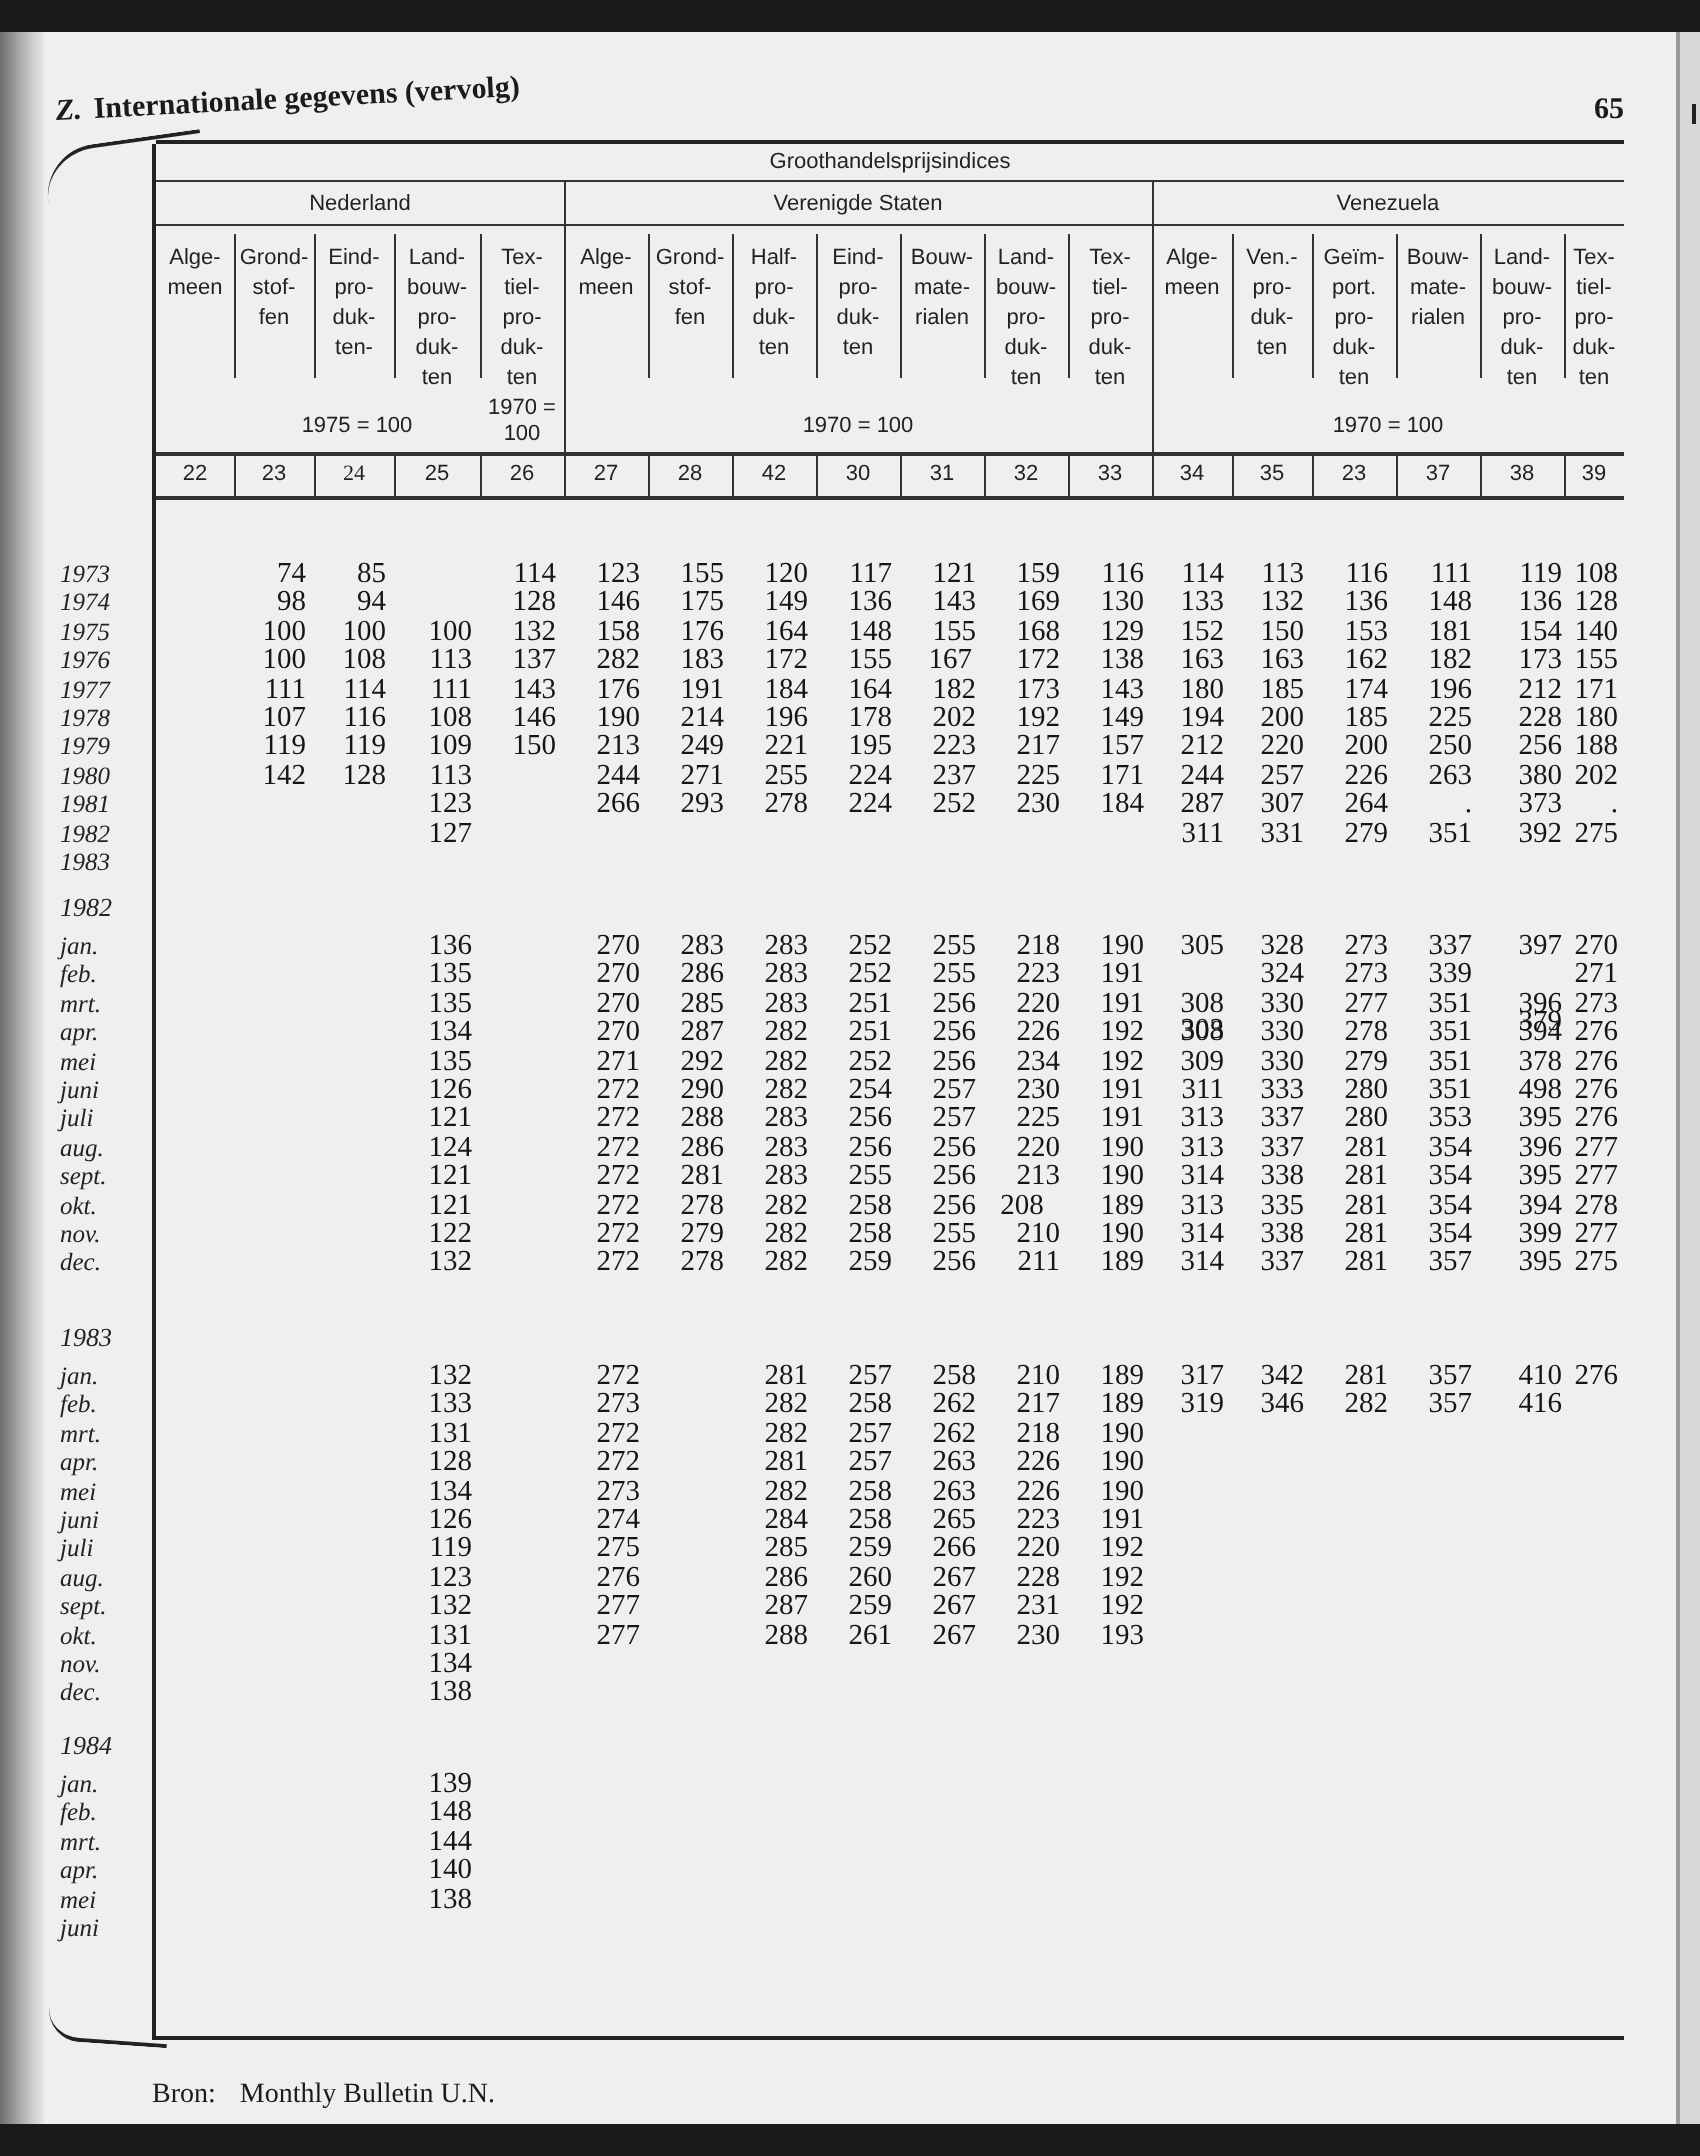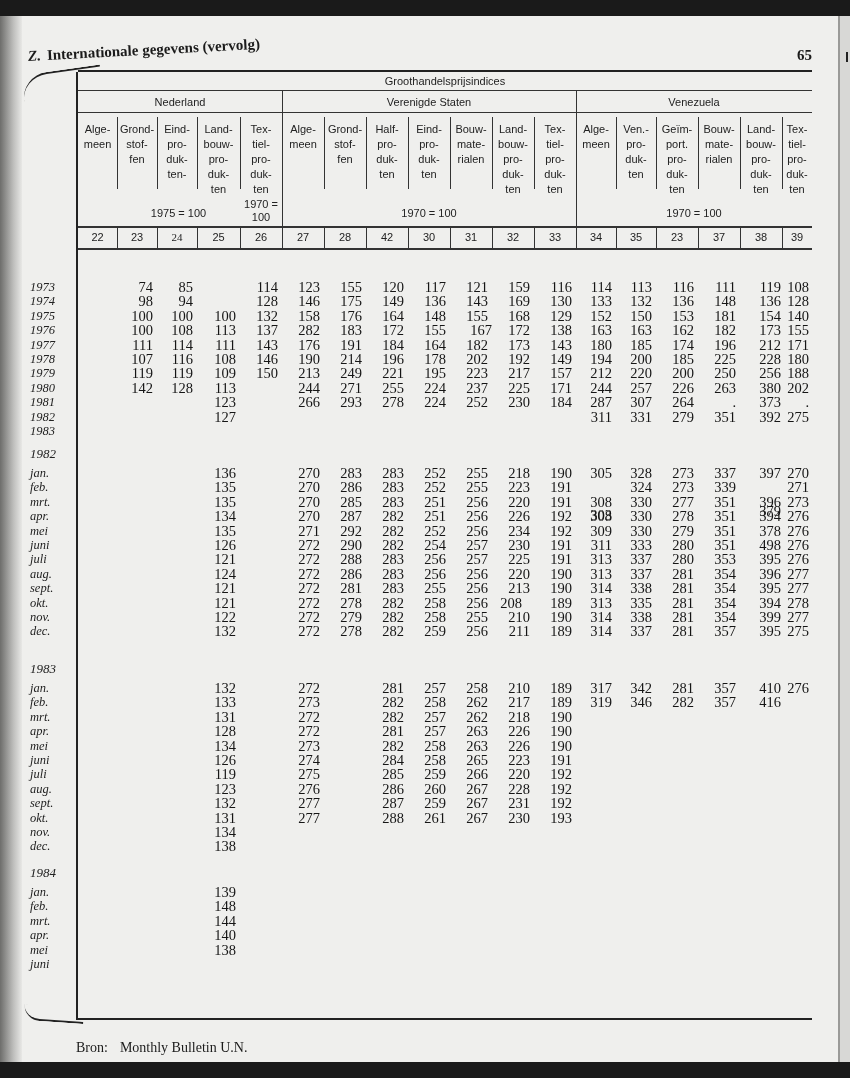--- a/index.html
+++ b/index.html
@@ -270,21 +270,21 @@
     <div class="cell" style="top: 308.8px; left: 782px; width: 27px;">140</div>
     <div class="rowlabel" style="top: 323.2px;">1976</div>
     <div class="cell" style="top: 323.2px; left: 117px; width: 36px;">100</div>
     <div class="cell" style="top: 323.2px; left: 157px; width: 36px;">108</div>
     <div class="cell" style="top: 323.2px; left: 197px; width: 39px;">113</div>
     <div class="cell" style="top: 323.2px; left: 240px; width: 38px;">137</div>
     <div class="cell" style="top: 323.2px; left: 282px; width: 38px;">282</div>
     <div class="cell" style="top: 323.2px; left: 324px; width: 38px;">183</div>
     <div class="cell" style="top: 323.2px; left: 366px; width: 38px;">172</div>
     <div class="cell" style="top: 323.2px; left: 408px; width: 38px;">155</div>
-    <div class="cell" style="top: 323.2px; left: 462px; width: 38px; text-align: center;">167</div>
+    <div class="cell" style="top: 323.2px; left: 448px; width: 38px;">167</div>
     <div class="cell" style="top: 323.2px; left: 492px; width: 38px;">172</div>
     <div class="cell" style="top: 323.2px; left: 534px; width: 38px;">138</div>
     <div class="cell" style="top: 323.2px; left: 576px; width: 36px;">163</div>
     <div class="cell" style="top: 323.2px; left: 616px; width: 36px;">163</div>
     <div class="cell" style="top: 323.2px; left: 656px; width: 38px;">162</div>
     <div class="cell" style="top: 323.2px; left: 698px; width: 38px;">182</div>
     <div class="cell" style="top: 323.2px; left: 740px; width: 41px;">173</div>
     <div class="cell" style="top: 323.2px; left: 782px; width: 27px;">155</div>
     <div class="rowlabel" style="top: 337.6px;">1977</div>
     <div class="cell" style="top: 337.6px; left: 117px; width: 36px;">111</div>

